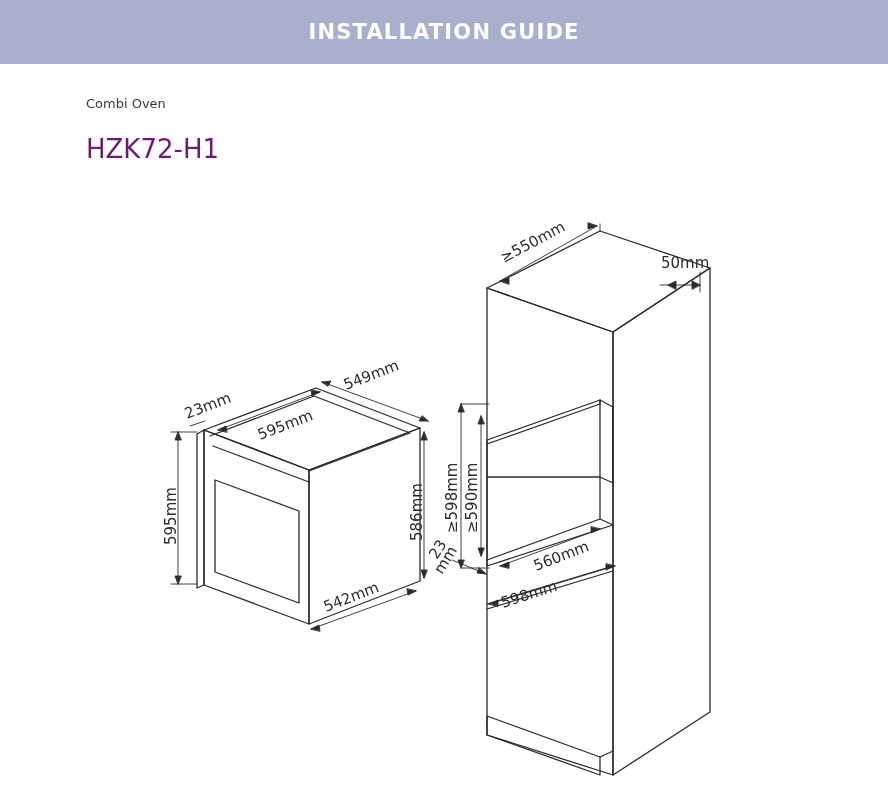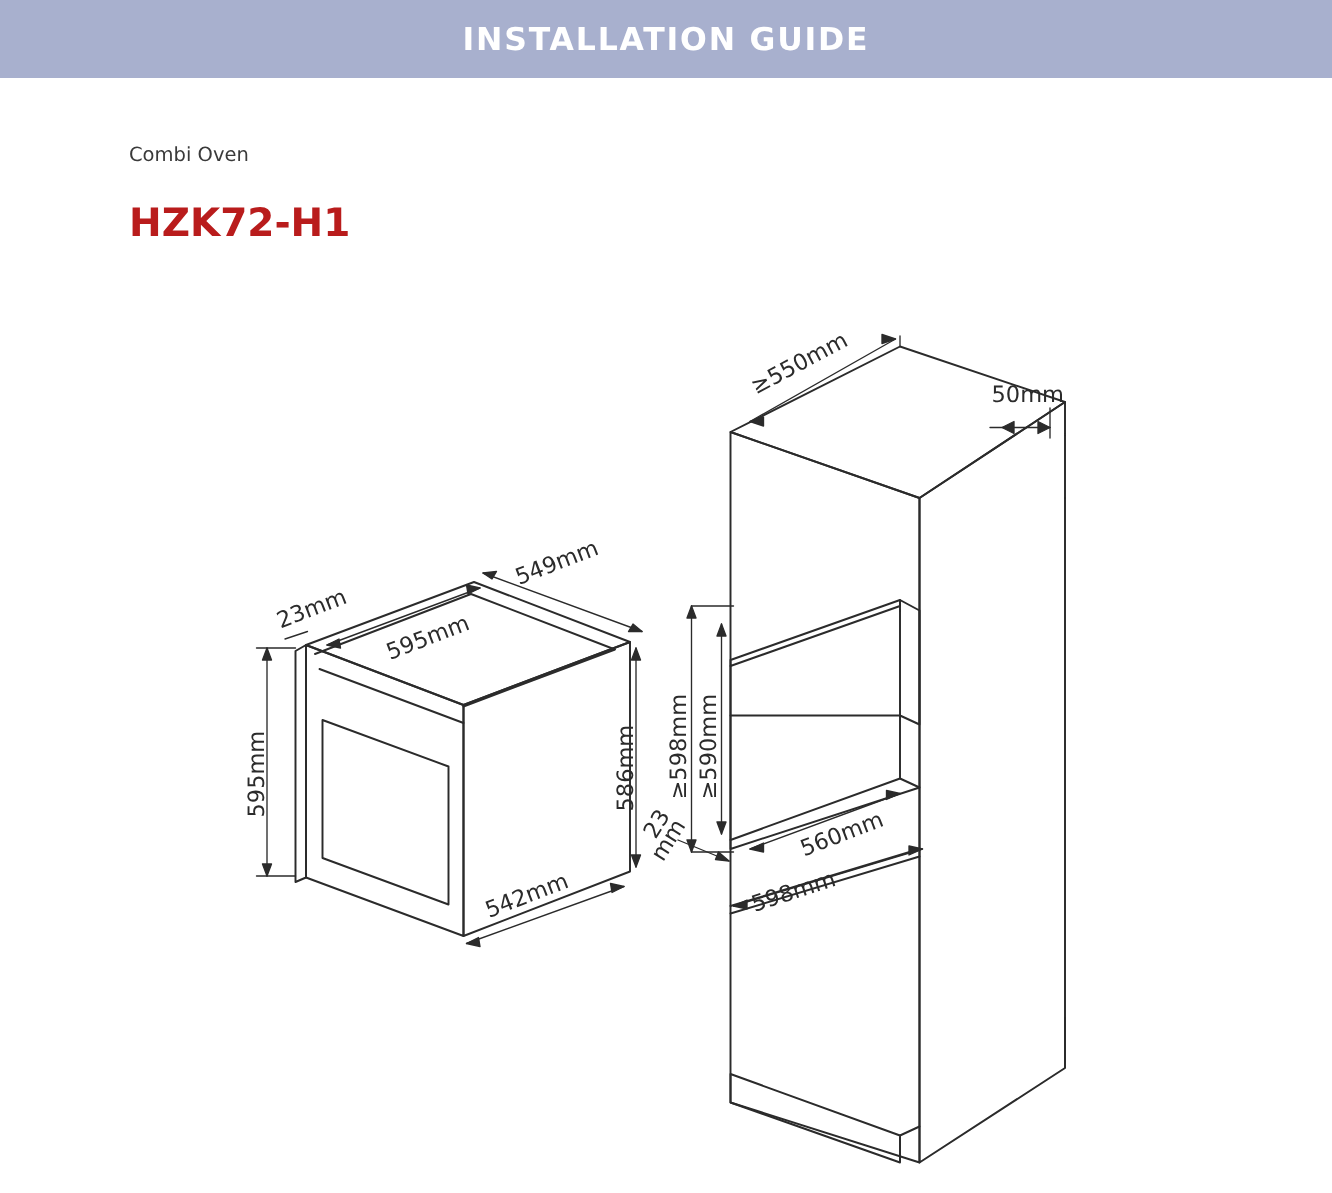--- a/index.html
+++ b/index.html
@@ -17,21 +17,21 @@
   #page {
     position: relative;
     width: 888px;
     height: 795px;
   }
   .header-bar {
     position: absolute;
     left: 0;
     top: 0;
     width: 888px;
-    height: 52px;
+    height: 64px;
     background: #a8b0ce;
     display: flex;
     align-items: center;
     justify-content: center;
   }
   .header-title {
     color: #ffffff;
     font-size: 21px;
     font-weight: bold;
     letter-spacing: 1.2px;
@@ -43,22 +43,22 @@
     top: 96px;
     font-size: 13px;
     color: #3a3a3a;
     font-family: "DejaVu Sans", sans-serif;
   }
   .product-model {
     position: absolute;
     left: 86px;
     top: 134px;
     font-size: 26px;
-    font-weight: bold;
-    color: #b91c1c;
+    font-weight: normal;
+    color: #701a75;
     font-family: "DejaVu Sans", sans-serif;
   }
   #drawing {
     position: absolute;
     left: 0;
     top: 0;
   }
   svg text {
     font-family: "DejaVu Sans", sans-serif;
     fill: #2b2b2b;

